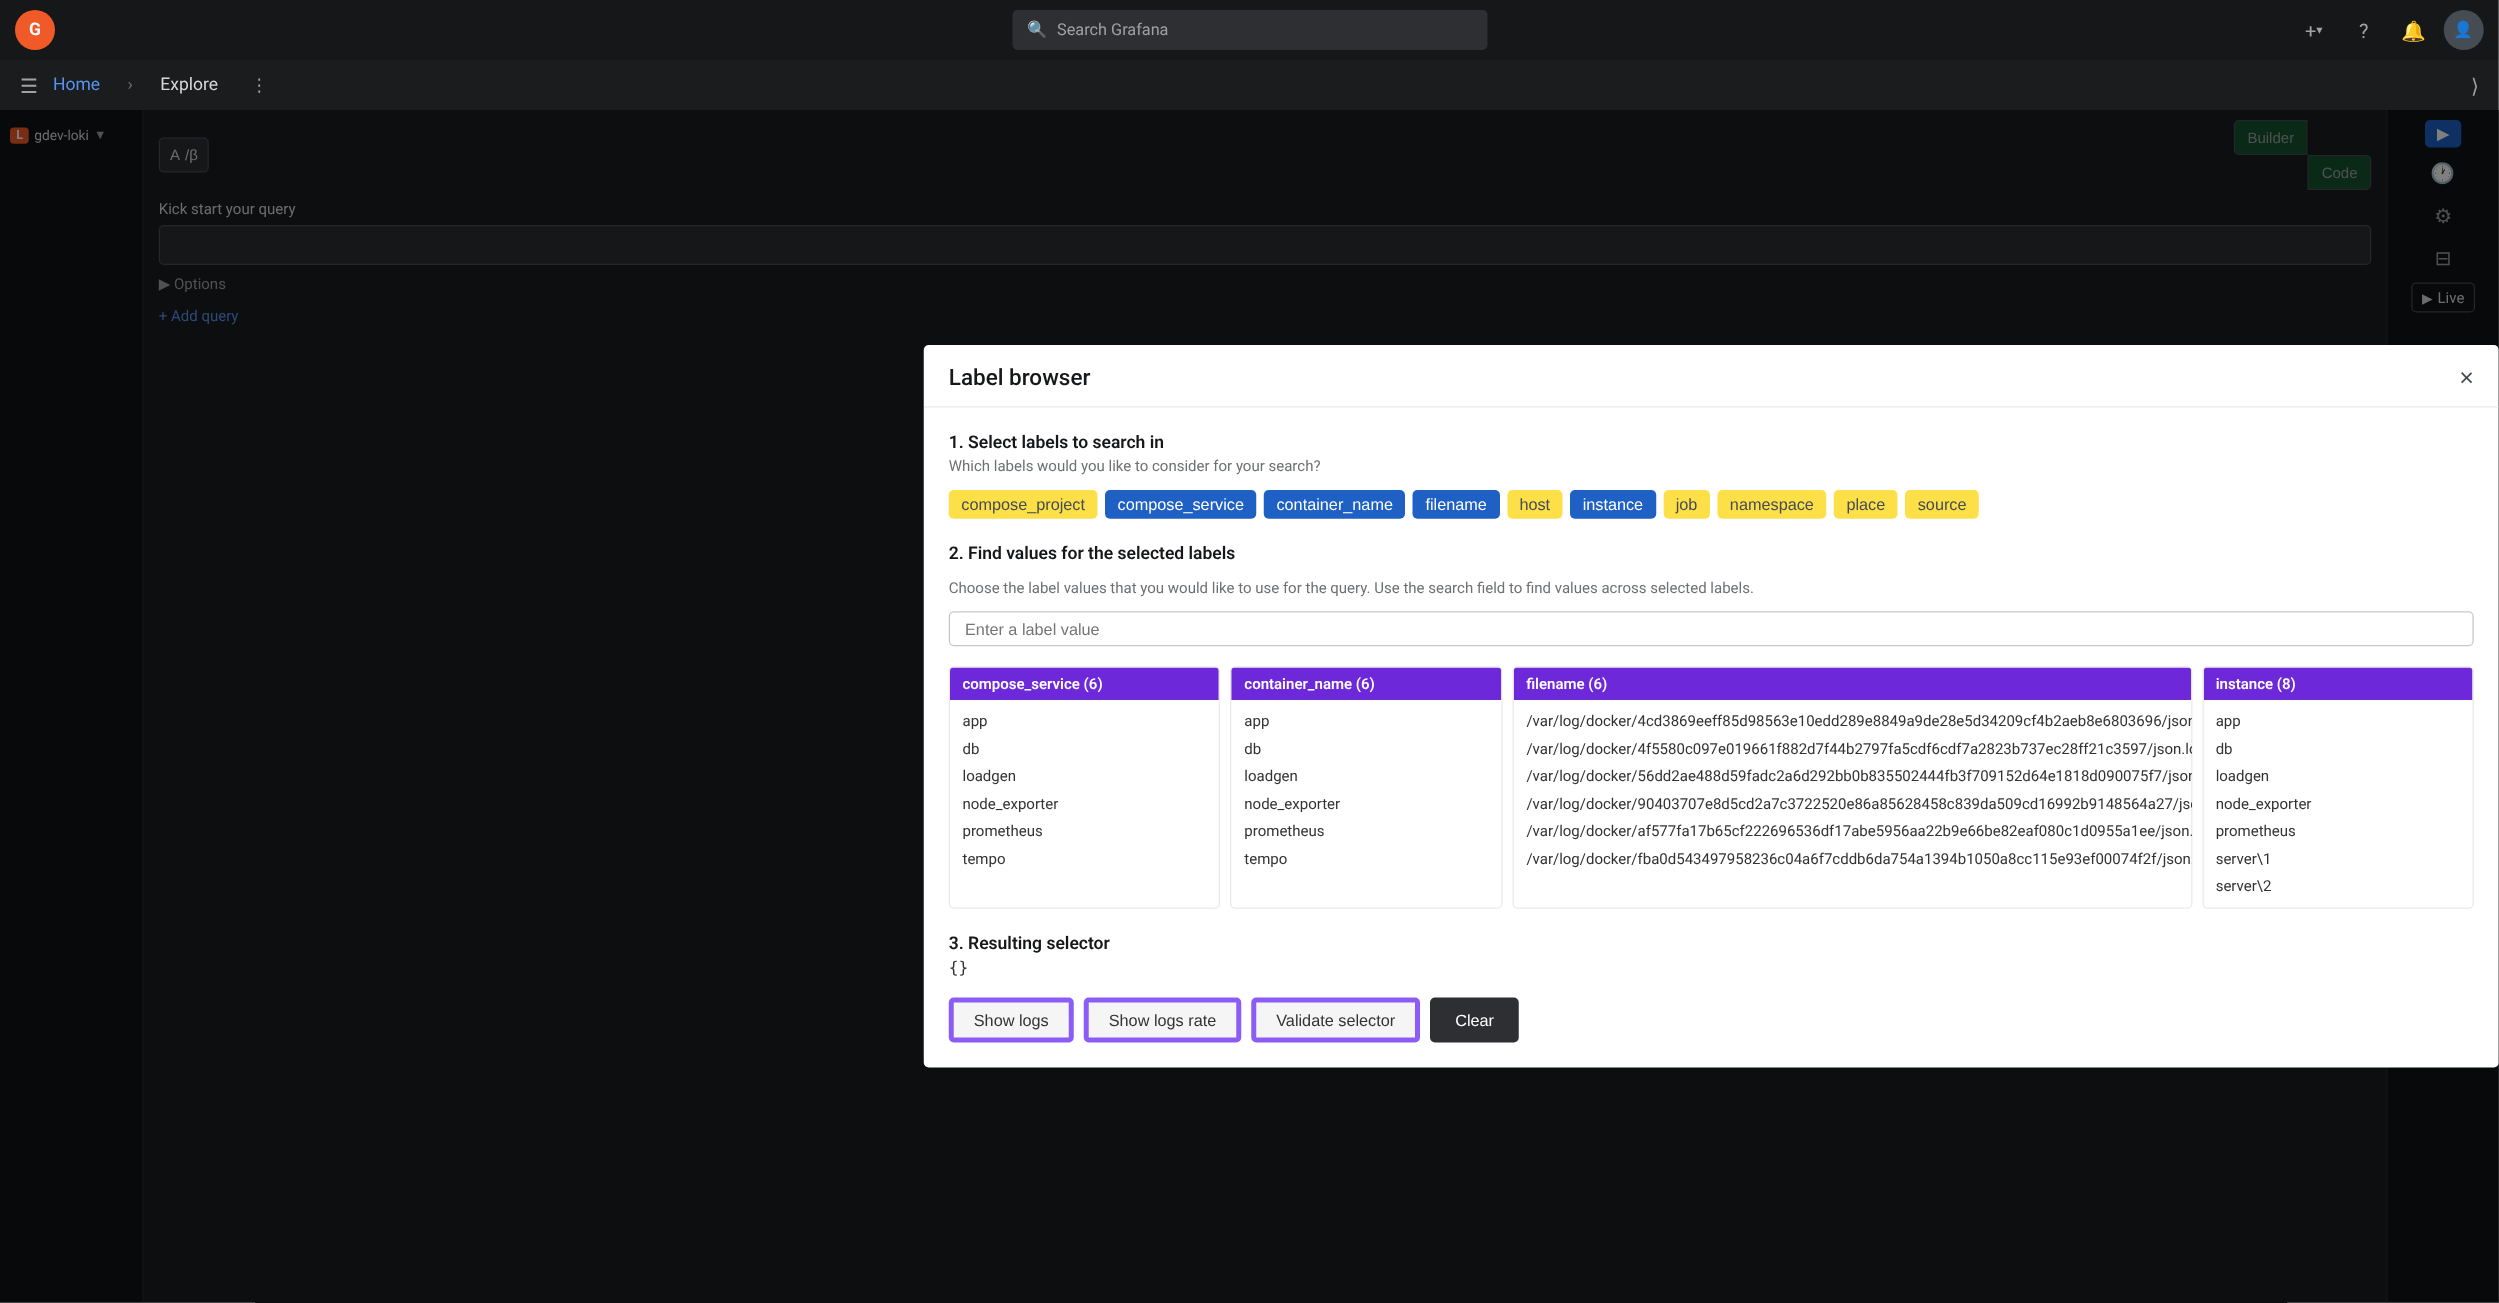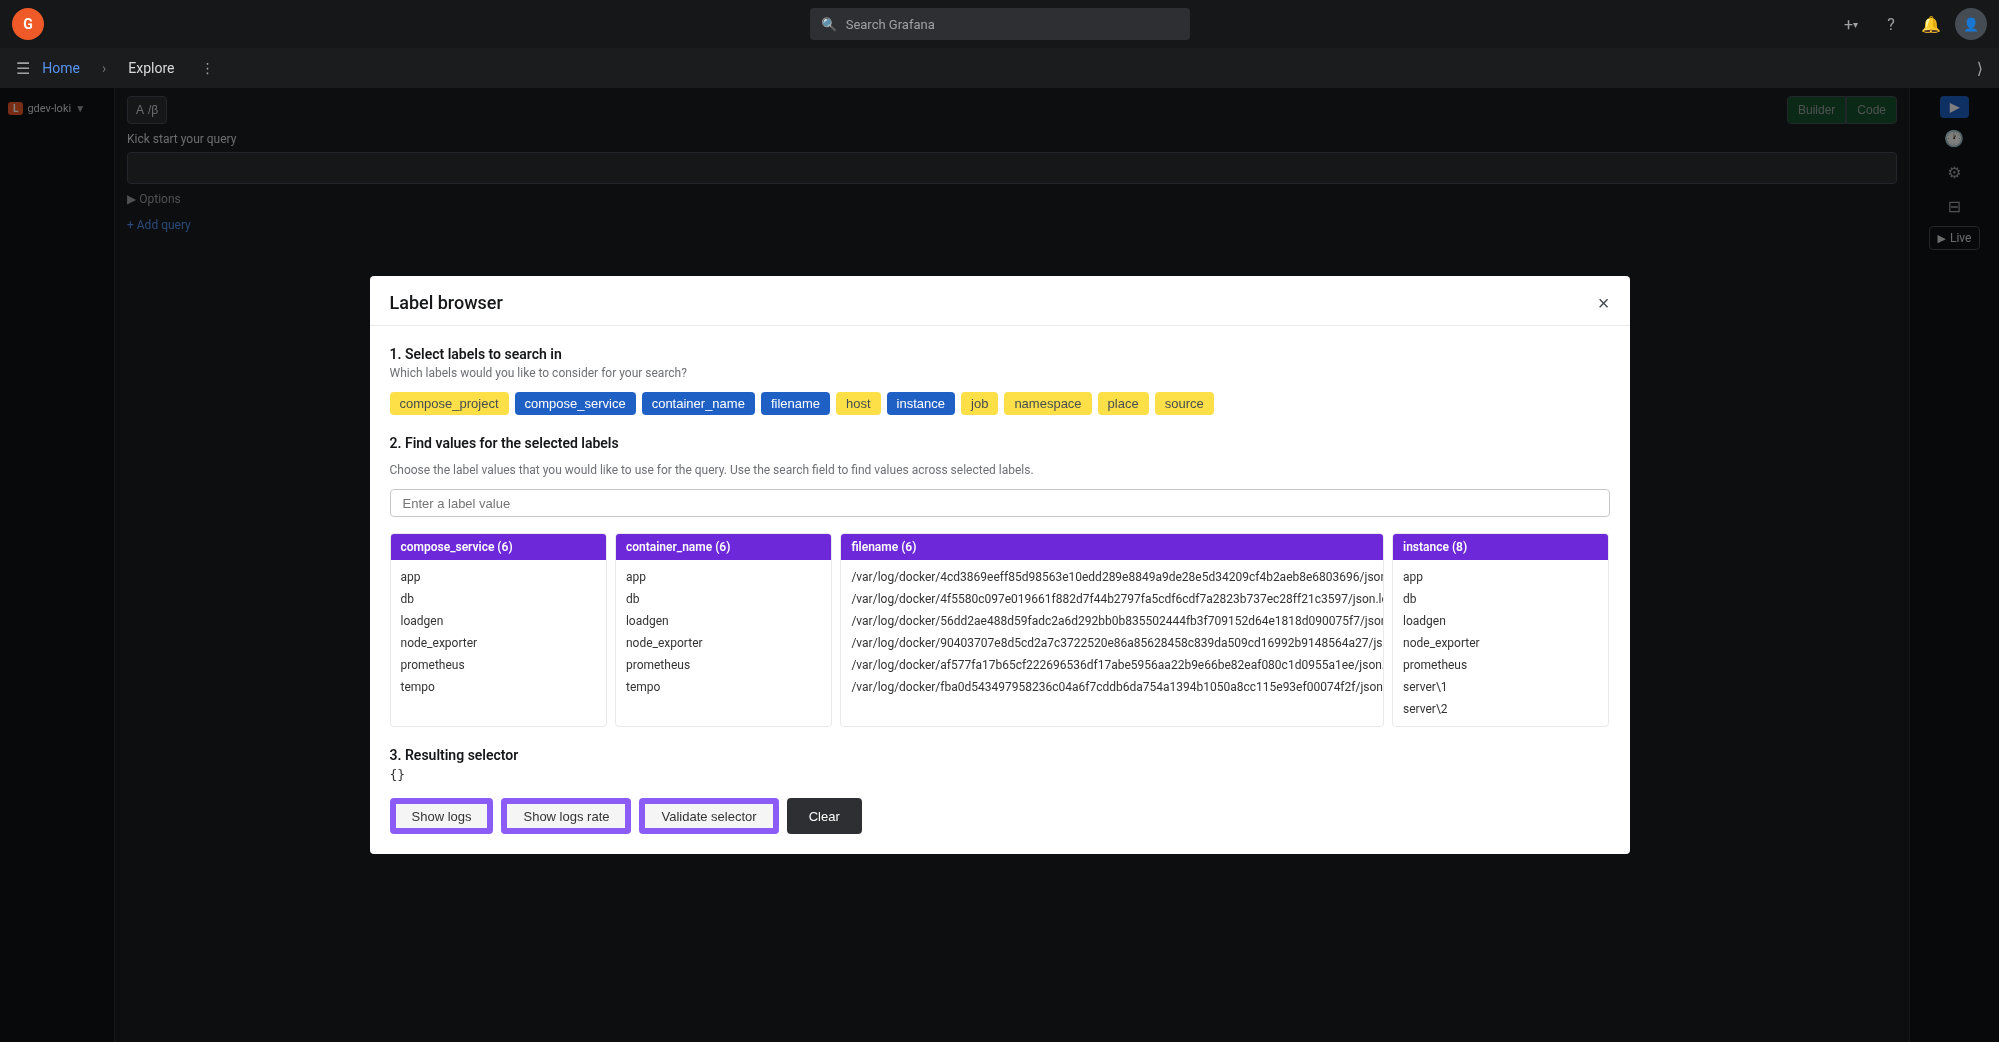--- a/index.html
+++ b/index.html
@@ -195,21 +195,21 @@
     .tab-btn {
       height: 28px;
       padding: 0 10px;
       background: #14532d;
       border: 1px solid #464c54;
       color: #9fa1a3;
       font-size: 12px;
       cursor: pointer;
     }
     .tab-btn:first-child { border-radius: 4px 0 0 4px; }
-    .tab-btn:last-child { border-radius: 0 4px 4px 0; }
+    .tab-btn:last-child { border-radius: 0 4px 4px 0; margin-top: 28px; }
 
     .kick-start {
       color: #d8d9da;
       font-size: 12px;
       margin-bottom: 6px;
     }
     .query-input {
       height: 32px;
       background: #2d2f32;
       border: 1px solid #464c54;
@@ -282,21 +282,21 @@
       justify-content: center;
     }
 
     
     .modal-overlay {
       position: absolute;
       top: 0; left: 0; right: 0; bottom: 0;
       background: rgba(0,0,0,0.5);
       display: flex;
       align-items: center;
-      justify-content: center;
+      justify-content: flex-end;
       z-index: 100;
     }
 
     
     .modal {
       background: #fff;
       border-radius: 4px;
       width: 1260px;
       max-height: 640px;
       overflow: hidden;
@@ -435,21 +435,21 @@
       display: flex;
       gap: 8px;
       align-items: center;
     }
     .footer-btn {
       height: 36px;
       padding: 0 16px;
       border-radius: 4px;
       font-size: 13px;
       cursor: pointer;
-      border: 6px solid #8b5cf6;
+      border: 4px solid #8b5cf6;
       background: #f5f5f5;
       color: #333;
     }
     .footer-btn.primary {
       background: #2d2f32;
       border-color: #2d2f32;
       color: white;
     }
   </style>
 </head>

